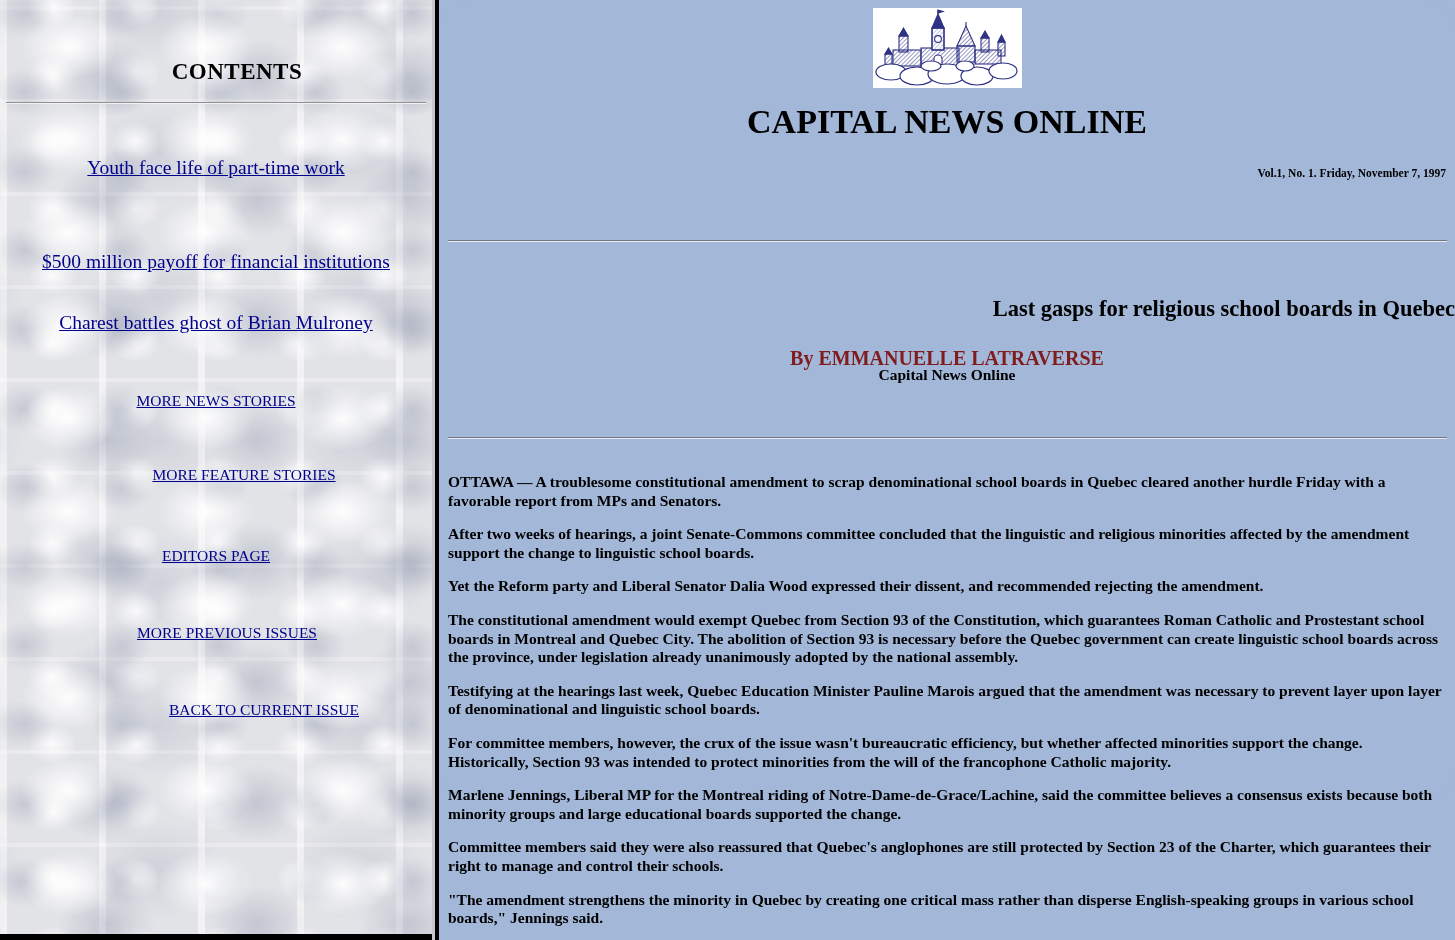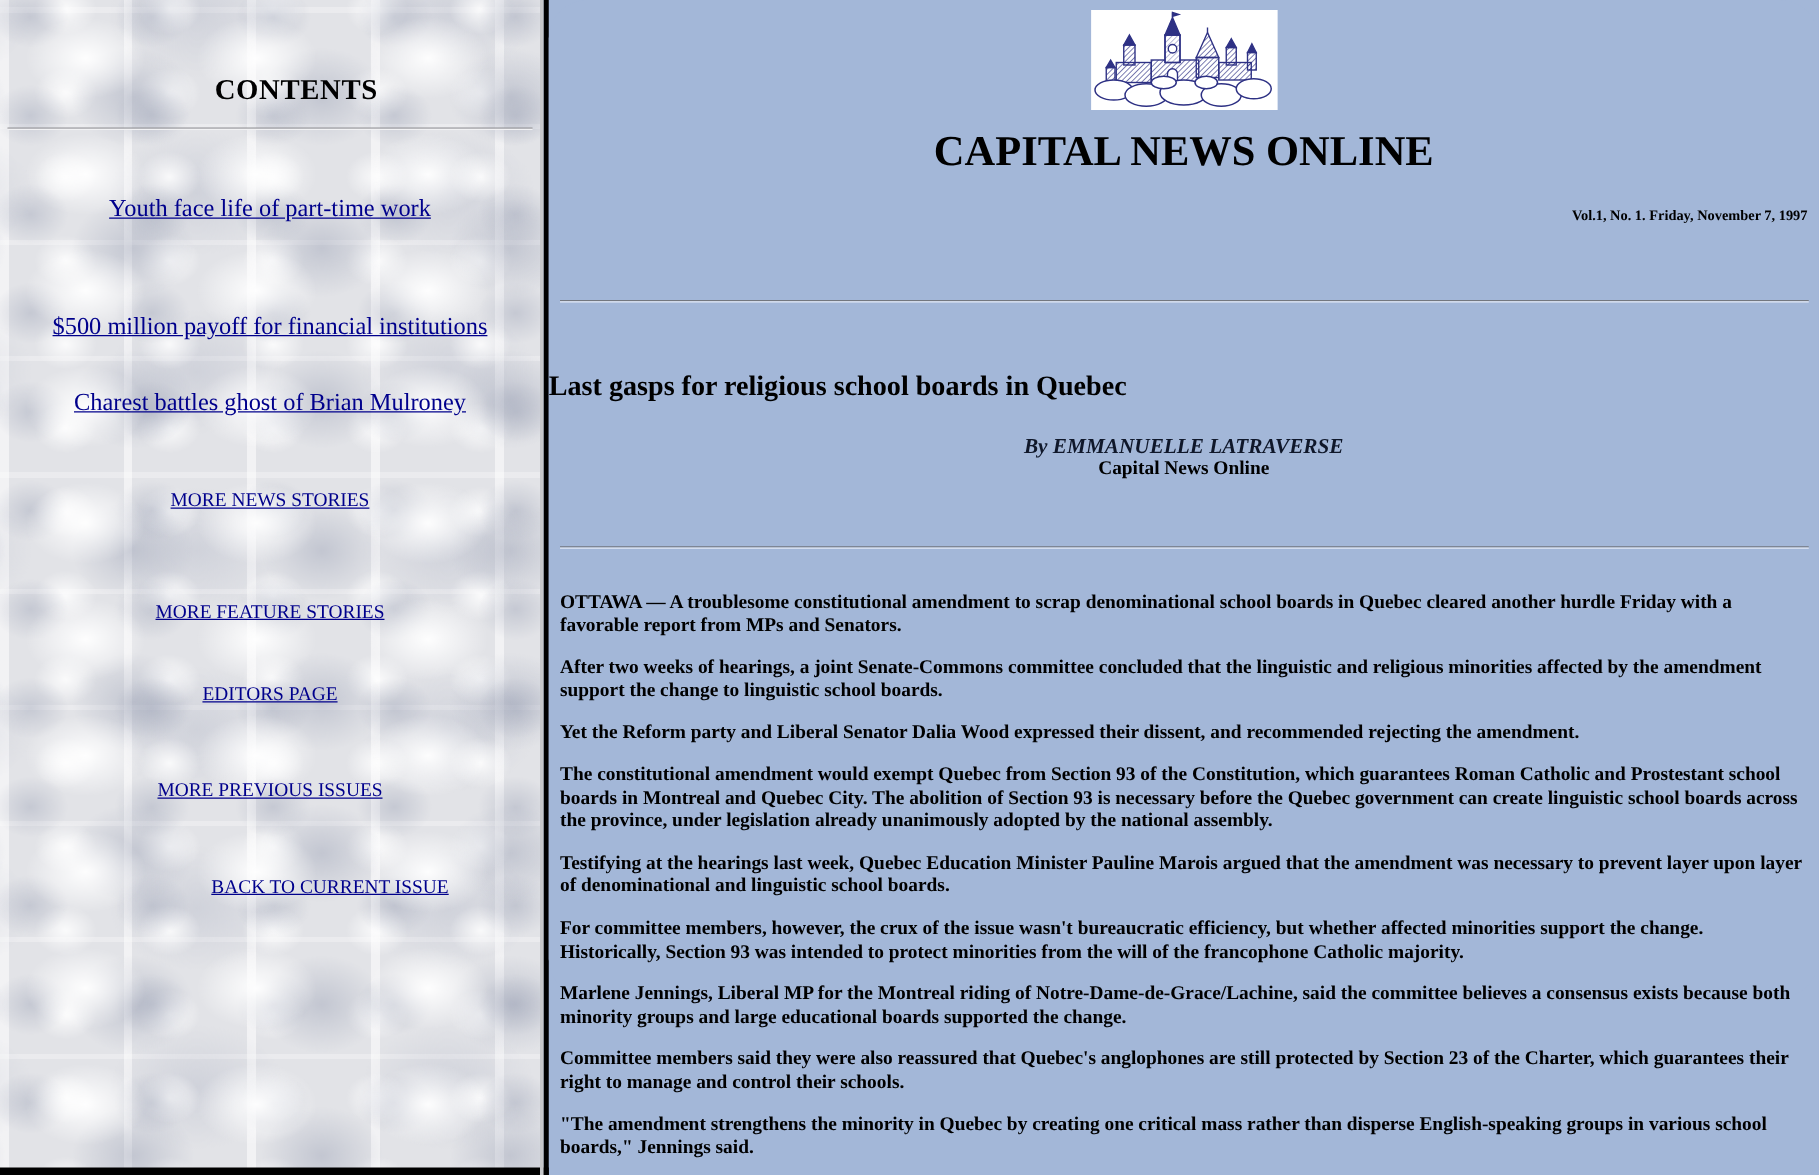--- a/index.html
+++ b/index.html
@@ -31,21 +31,21 @@
     position:absolute;top:102px;left:6px;right:6px;height:0;
     border-top:1px solid #8f8f94;border-bottom:1px solid #f2f2f4;
   }
   .side-link{
     position:absolute;left:0;width:100%;text-align:center;display:block;
     color:#00008c;font-weight:normal;text-decoration:underline;cursor:pointer;
   }
   .side-link.big{font-size:19.5px;}
   .side-link.small{font-size:15.5px;}
   .lk1{top:157px;} .lk2{top:251px;} .lk3{top:312px;}
-  .lk4{top:392px;} .lk5{top:481px;} .lk6{top:547px;} .lk7{top:624px;} .lk8{top:701px;margin-left:48px;}
+  .lk4{top:392px;} .lk5{top:466px;margin-left:28px;} .lk6{top:547px;} .lk7{top:624px;padding-left:11px;} .lk8{top:701px;margin-left:48px;}
   .sidebar-bottom-border{
     position:absolute;left:0;top:934px;width:439px;height:6px;background:#000;
   }
   
   .divider-gray{position:absolute;left:432px;top:0;width:3px;height:940px;background:#c6c7ca;}
   .divider-black{position:absolute;left:435px;top:0;width:4px;height:940px;background:#000;}
   
   .main{
     position:absolute;left:439px;top:0;width:1016px;height:798px;background:#a3b7d8;border-radius:31px;
   }
@@ -60,26 +60,26 @@
     position:absolute;top:167px;right:9px;text-align:right;
     font-size:11.5px;font-weight:bold;color:#000;
   }
   .main-rule{
     position:absolute;left:9px;right:8px;height:0;
     border-top:1px solid #73777f;border-bottom:1px solid #e4eaf6;
   }
   .rule-top{top:240px;}
   .rule-bottom{top:437px;}
   .article-headline{
-    position:absolute;top:296px;left:0;width:100%;text-align:left;
+    position:absolute;top:296px;left:0;width:100%;text-align:right;
     font-size:22.5px;font-weight:bold;color:#000;
   }
   .byline{
     position:absolute;top:347px;left:0;width:100%;text-align:center;
-    font-size:17px;font-weight:bold;color:#0f172a;font-style:italic;
+    font-size:20px;font-weight:bold;color:#7f1d1d;
   }
   .byline-org{
     position:absolute;top:366px;left:0;width:100%;text-align:center;
     font-size:15.5px;font-weight:bold;color:#000;
   }
   .article-body{
     position:absolute;top:473px;left:9px;right:9px;
     font-size:15.5px;font-weight:bold;color:#000;line-height:1.2;
   }
   .article-body p{margin:0 0 15px 0;}

